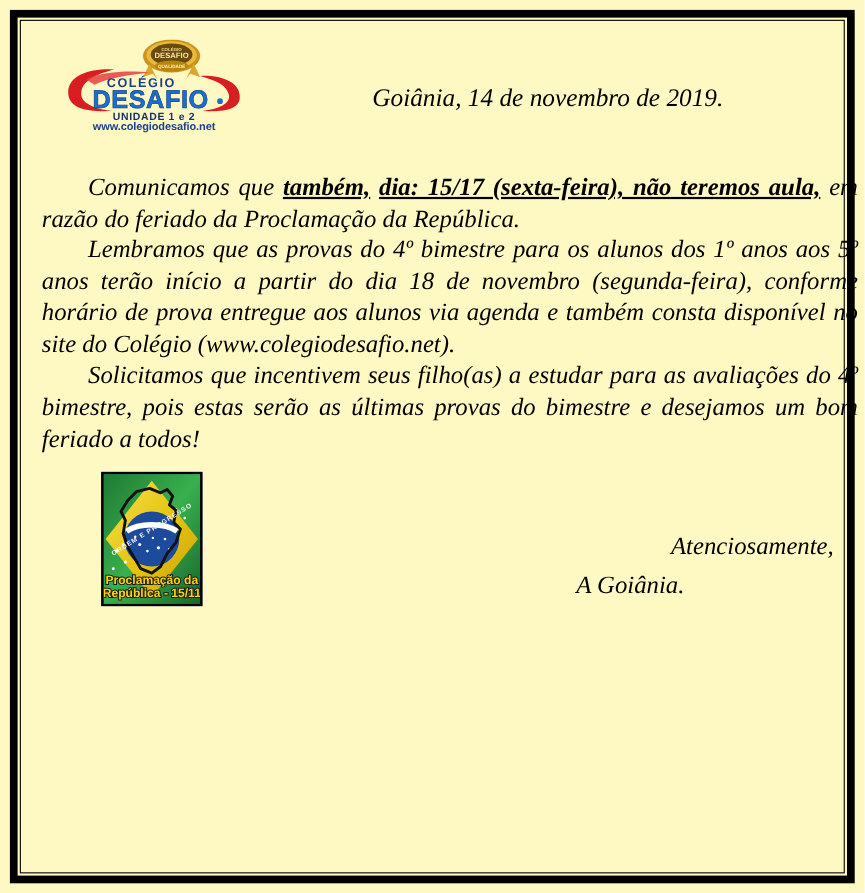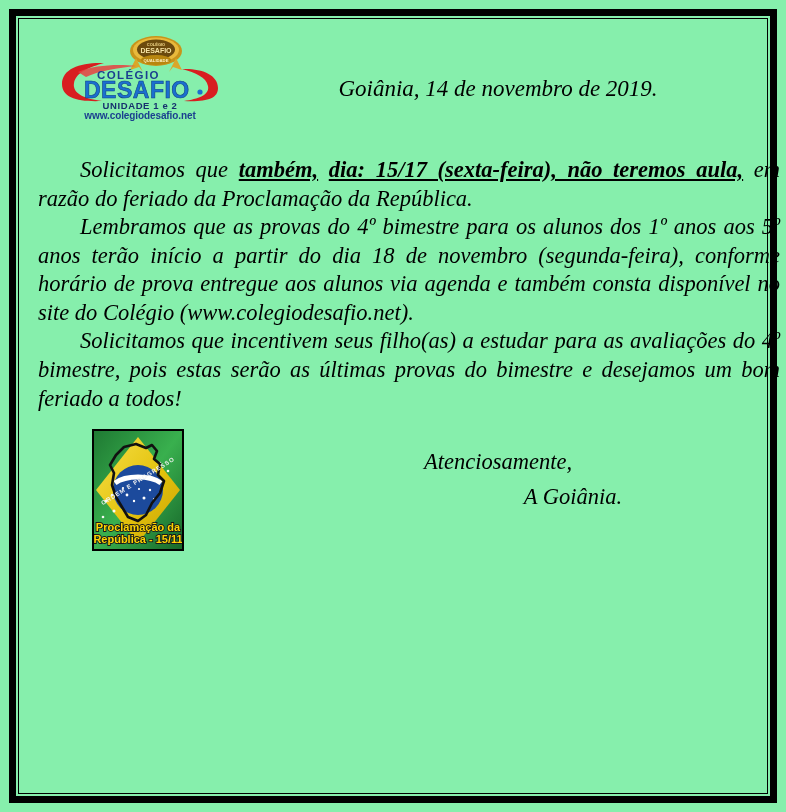--- a/index.html
+++ b/index.html
@@ -12,21 +12,21 @@
     height: 812px;
     font-family: "Liberation Serif", "DejaVu Serif", serif;
     overflow: hidden;
   }
 
   
   #page {
     position: relative;
     width: 786px;
     height: 812px;
-    background: #86efac;
+    background: #fef9c3;
     box-sizing: border-box;
   }
   #outer-frame {
     position: absolute;
     left: 9px;
     top: 9px;
     width: 768px;
     height: 794px;
     border: 7px solid #000000;
     box-sizing: border-box;
@@ -151,21 +151,21 @@
 
   .sign-wrap {
     position: absolute;
     left: 200px;
     top: 16px;
     width: 520px;
     font-style: italic;
     font-size: 22.5px;
     line-height: 1.55;
   }
-  .sign-1 { text-align: center; }
+  .sign-1 { text-align: right; margin-top: 35px; }
   .sign-2 { text-align: center; padding-left: 150px; }
 </style>
 </head>
 <body>
 
 <div id="page">
   <div id="outer-frame">
     <div id="inner-frame"></div>
 
     <div id="content">
@@ -202,21 +202,21 @@
           </div>
           <div class="logo-url">www.colegiodesafio.net</div>
         </div>
 
         <div class="date-line">Goiânia, 14 de novembro de 2019.</div>
       </div>
 
 
       <div class="body-area">
 
-        <p class="para"><span>Solicitamos que </span><span class="b-u">também,</span><span> </span><span class="b-u">dia: 15/17 (sexta-feira), não teremos aula,</span><span> em razão do feriado da Proclamação da República.</span></p>
+        <p class="para"><span>Comunicamos que </span><span class="b-u">também,</span><span> </span><span class="b-u">dia: 15/17 (sexta-feira), não teremos aula,</span><span> em razão do feriado da Proclamação da República.</span></p>
 
 
         <p class="para">Lembramos que as provas do 4º bimestre para os alunos dos 1º anos aos 5º anos terão início a partir do dia 18 de novembro (segunda-feira), conforme horário de prova entregue aos alunos via agenda e também consta disponível no site do Colégio (www.colegiodesafio.net).</p>
 
         <p class="para">Solicitamos que incentivem seus filho(as) a estudar para as avaliações do 4º bimestre, pois estas serão as últimas provas do bimestre e desejamos um bom feriado a todos!</p>
       </div>
 
       <div class="footer-area">
 
         <div class="flag-img">

